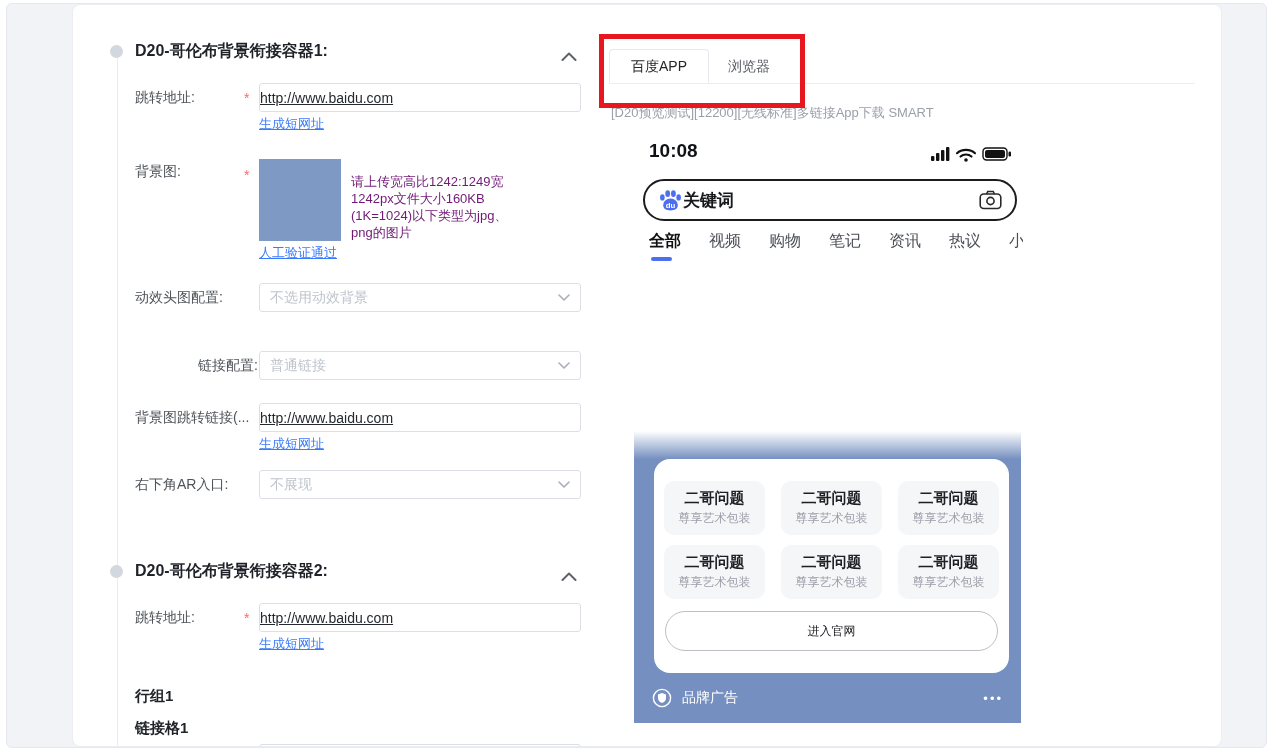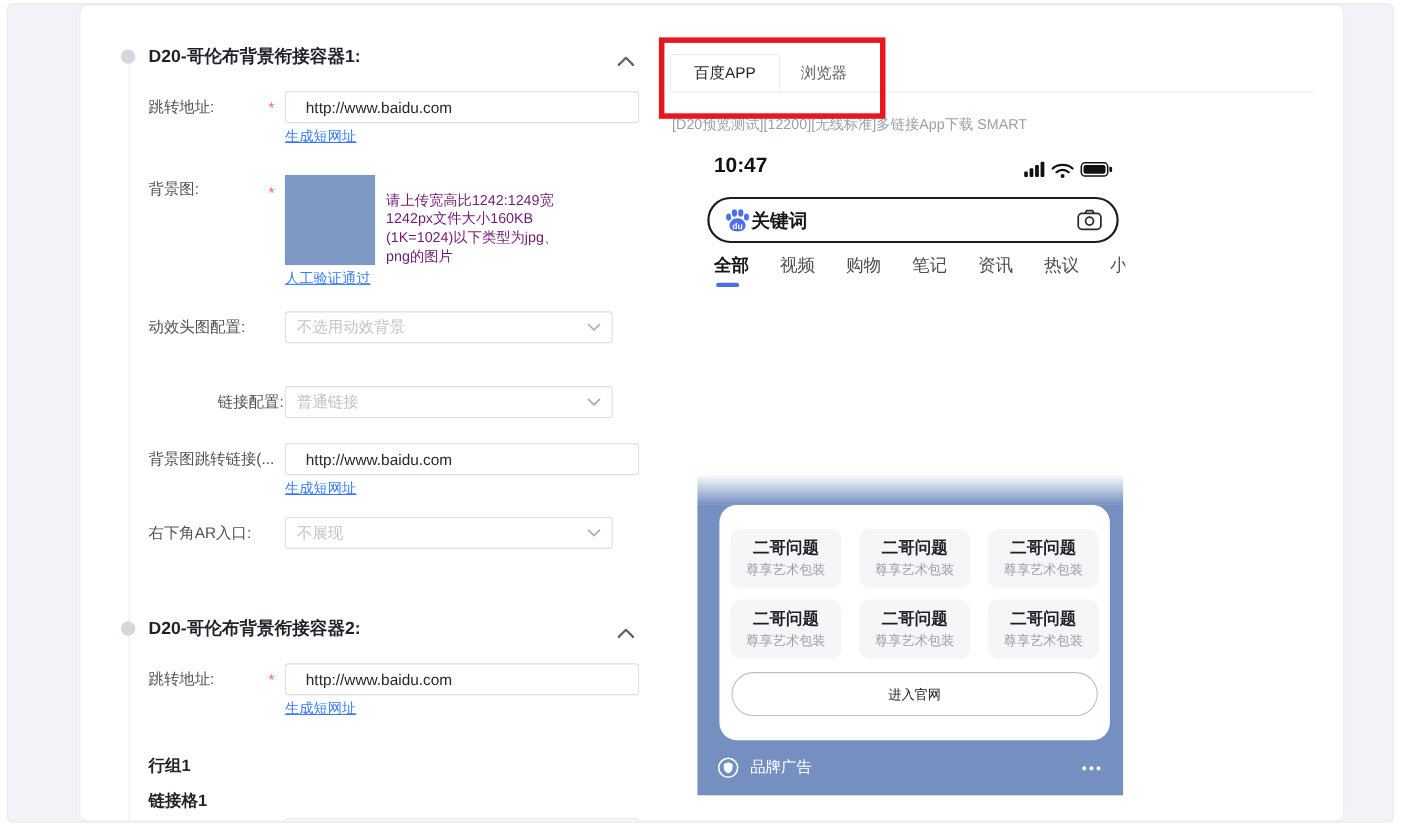--- a/index.html
+++ b/index.html
@@ -20,26 +20,27 @@
   }
   
   .vline{position:absolute;left:44px;top:52px;width:1px;height:690px;background:#e9ebef;}
   .bullet{position:absolute;width:13px;height:13px;border-radius:50%;background:#d3d7de;}
   .sec-title{position:absolute;font-size:16px;font-weight:bold;color:#1f2329;}
   .chev-up{position:absolute;cursor:pointer;}
   .f-label{position:absolute;font-size:14px;color:#4e5358;}
   .req{position:absolute;color:#f56c6c;font-size:14px;}
   .f-input{
     position:absolute;width:322px;height:29px;box-sizing:border-box;
-    border:1px solid #dcdfe6;border-radius:3px;padding:0 18px;
+    border:1px solid #dcdfe6;border-radius:3px;padding:0 0;
     font-size:14px;color:#24292f;background:#fff;outline:none;
     font-family:"Liberation Sans","DejaVu Sans",sans-serif;
+    text-decoration:underline;
   }
   .f-select{
-    position:absolute;width:298px;height:29px;box-sizing:border-box;
+    position:absolute;width:322px;height:29px;box-sizing:border-box;
     border:1px solid #dcdfe6;border-radius:3px;padding:0 10px;background:#fff;
     display:flex;align-items:center;justify-content:space-between;cursor:pointer;
   }
   .f-select span{font-size:14px;color:#bfc4cc;}
   .f-link{
     position:absolute;font-size:13px;color:var(--accent_link);
     text-decoration:underline;cursor:pointer;
   }
   .img-square{position:absolute;width:82px;height:82px;background:var(--placeholder_square);cursor:pointer;}
   .img-hint{
@@ -196,21 +197,21 @@
   <div class="group-label" style="left:62px;top:714px;">链接格1</div>
   <div class="partial-input"></div>
 
   <div class="tabbar">
     <div class="tab-active">百度APP</div>
     <div class="tab-inactive">浏览器</div>
   </div>
   <div class="preview-note">[D20预览测试][12200][无线标准]多链接App下载 SMART</div>
   <div class="red-box"></div>
 
-  <div class="phone-time">10:47</div>
+  <div class="phone-time">10:08</div>
   <div class="status-icons">
     <svg width="82" height="18" viewBox="0 0 82 18">
       <g fill="#111">
         <rect x="0" y="11" width="3.4" height="5" rx="1"></rect>
         <rect x="5" y="8" width="3.4" height="8" rx="1"></rect>
         <rect x="10" y="5" width="3.4" height="11" rx="1"></rect>
         <rect x="15" y="2" width="3.4" height="14" rx="1"></rect>
       </g>
       <g stroke="#111" stroke-width="2.1" fill="none" stroke-linecap="round">
         <path d="M26,8.2 C30.5,3.8 39.5,3.8 44,8.2"></path>

